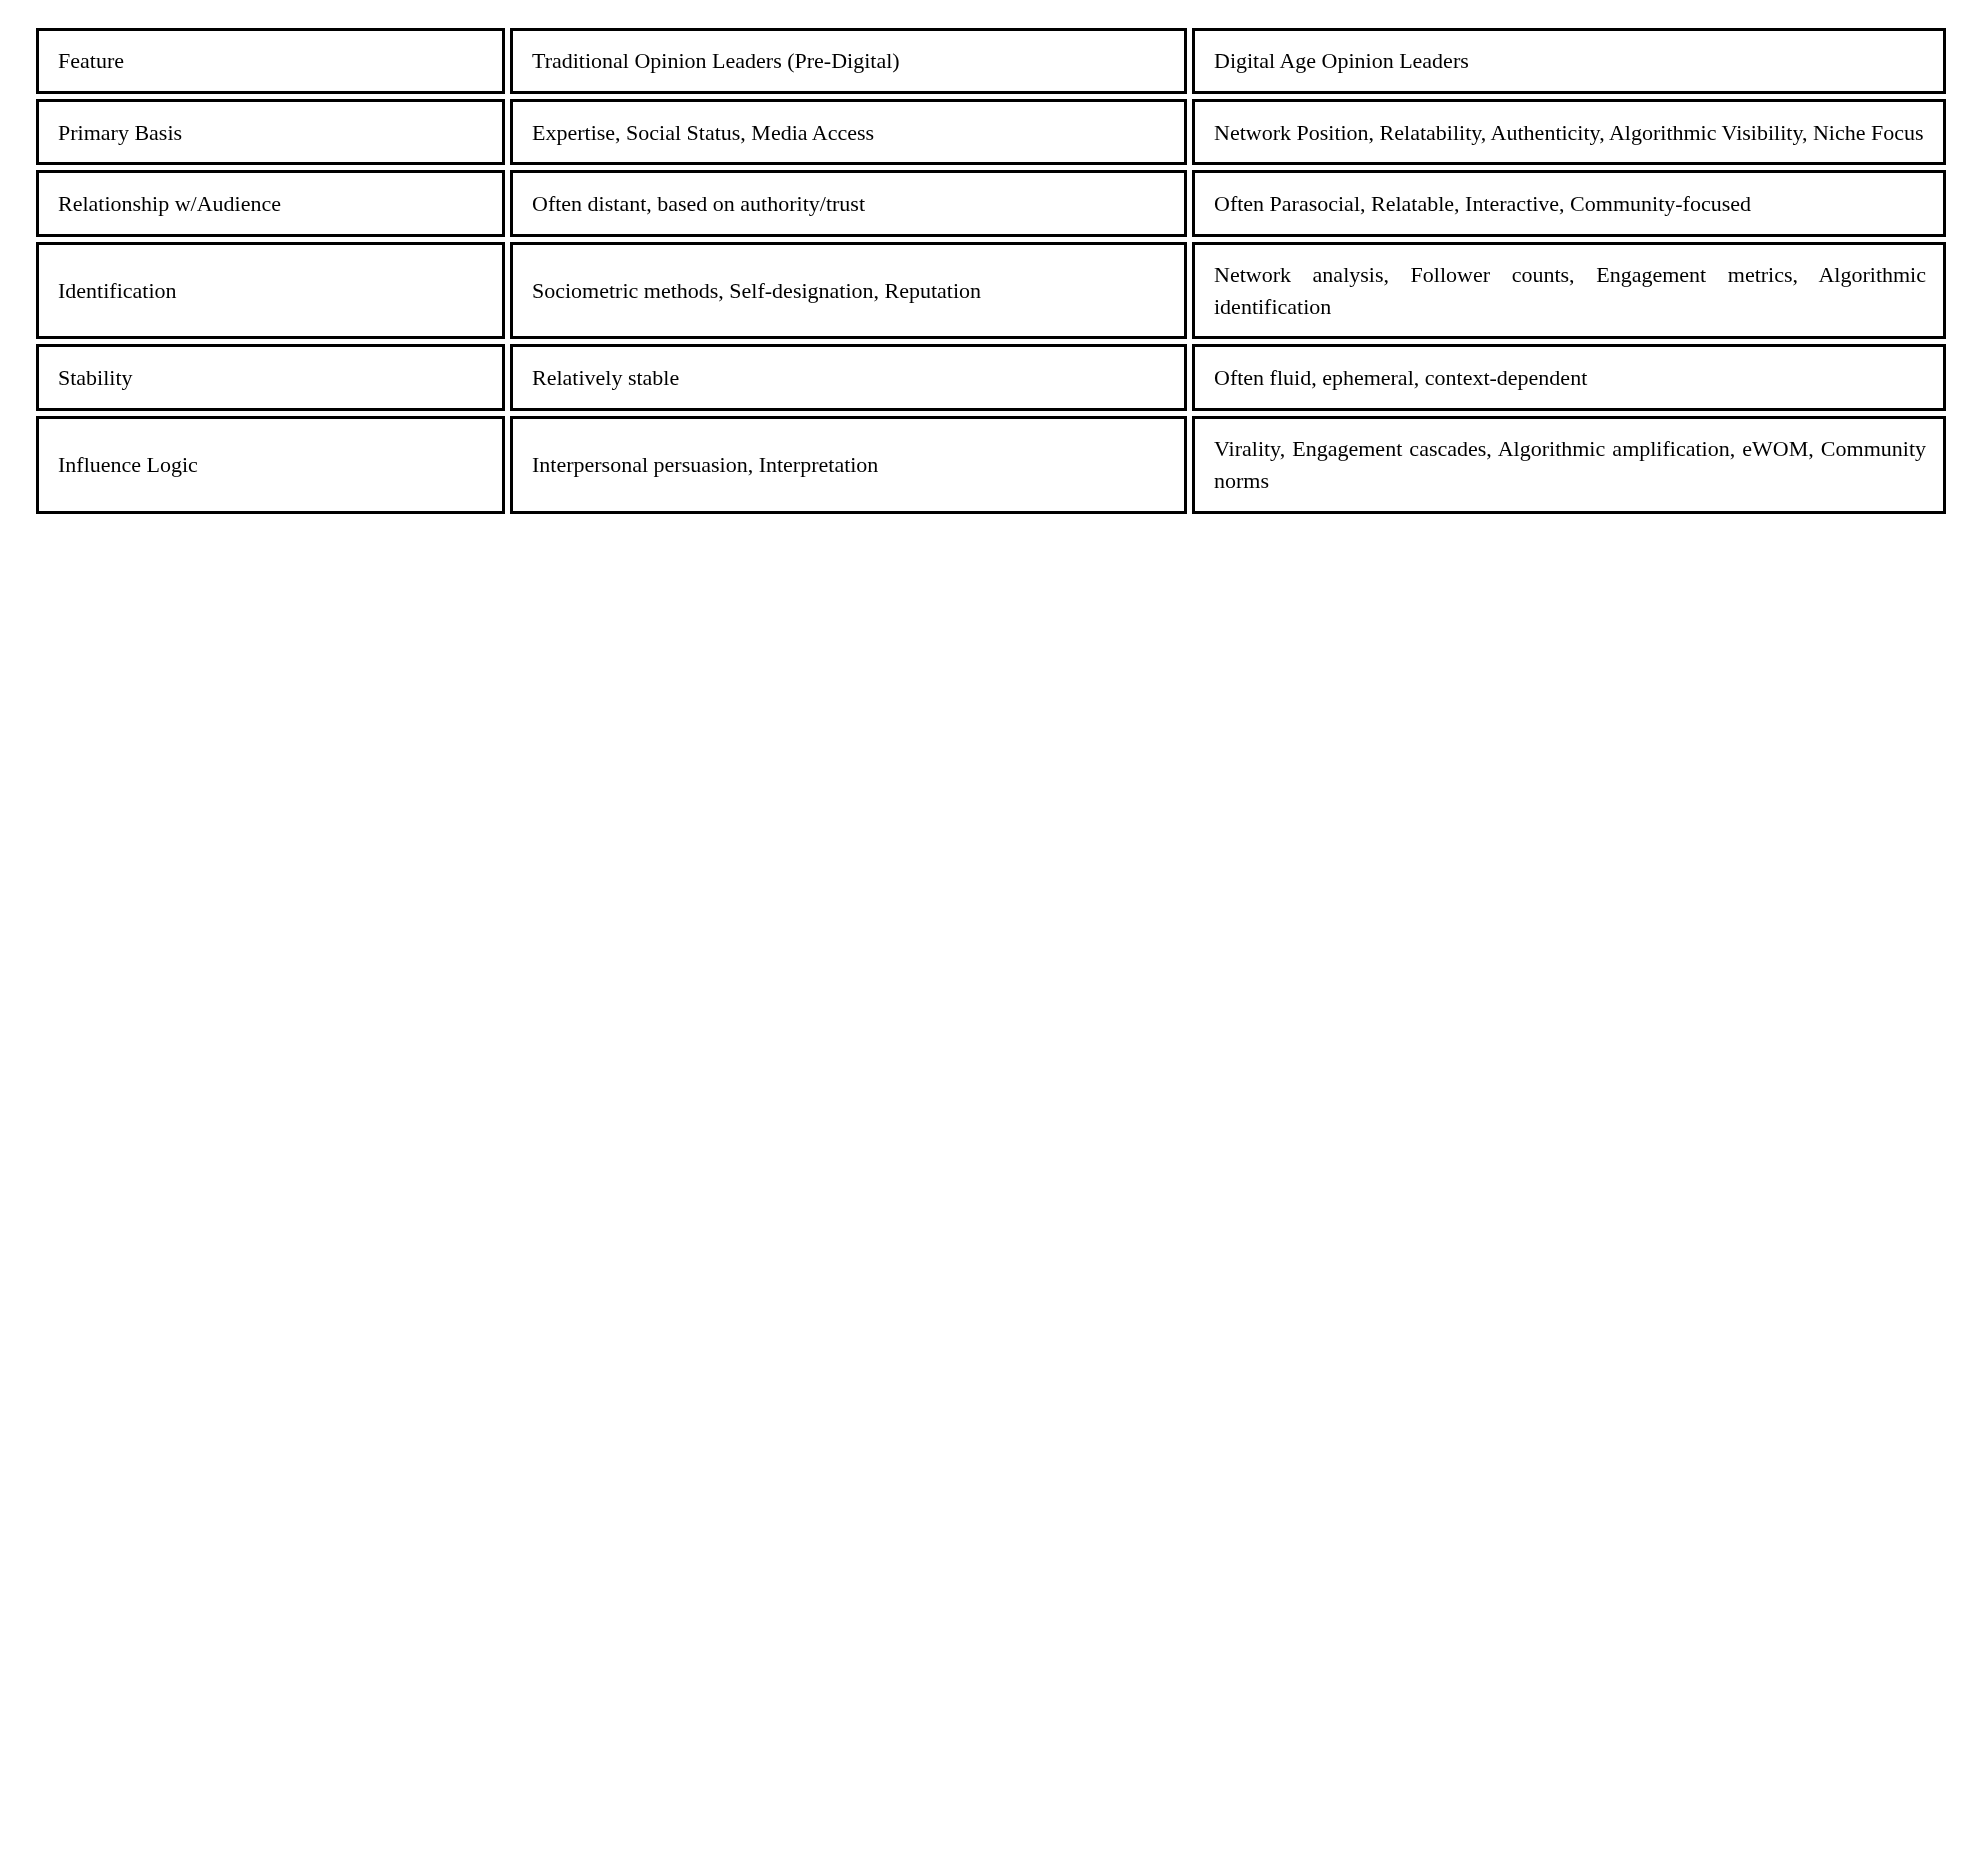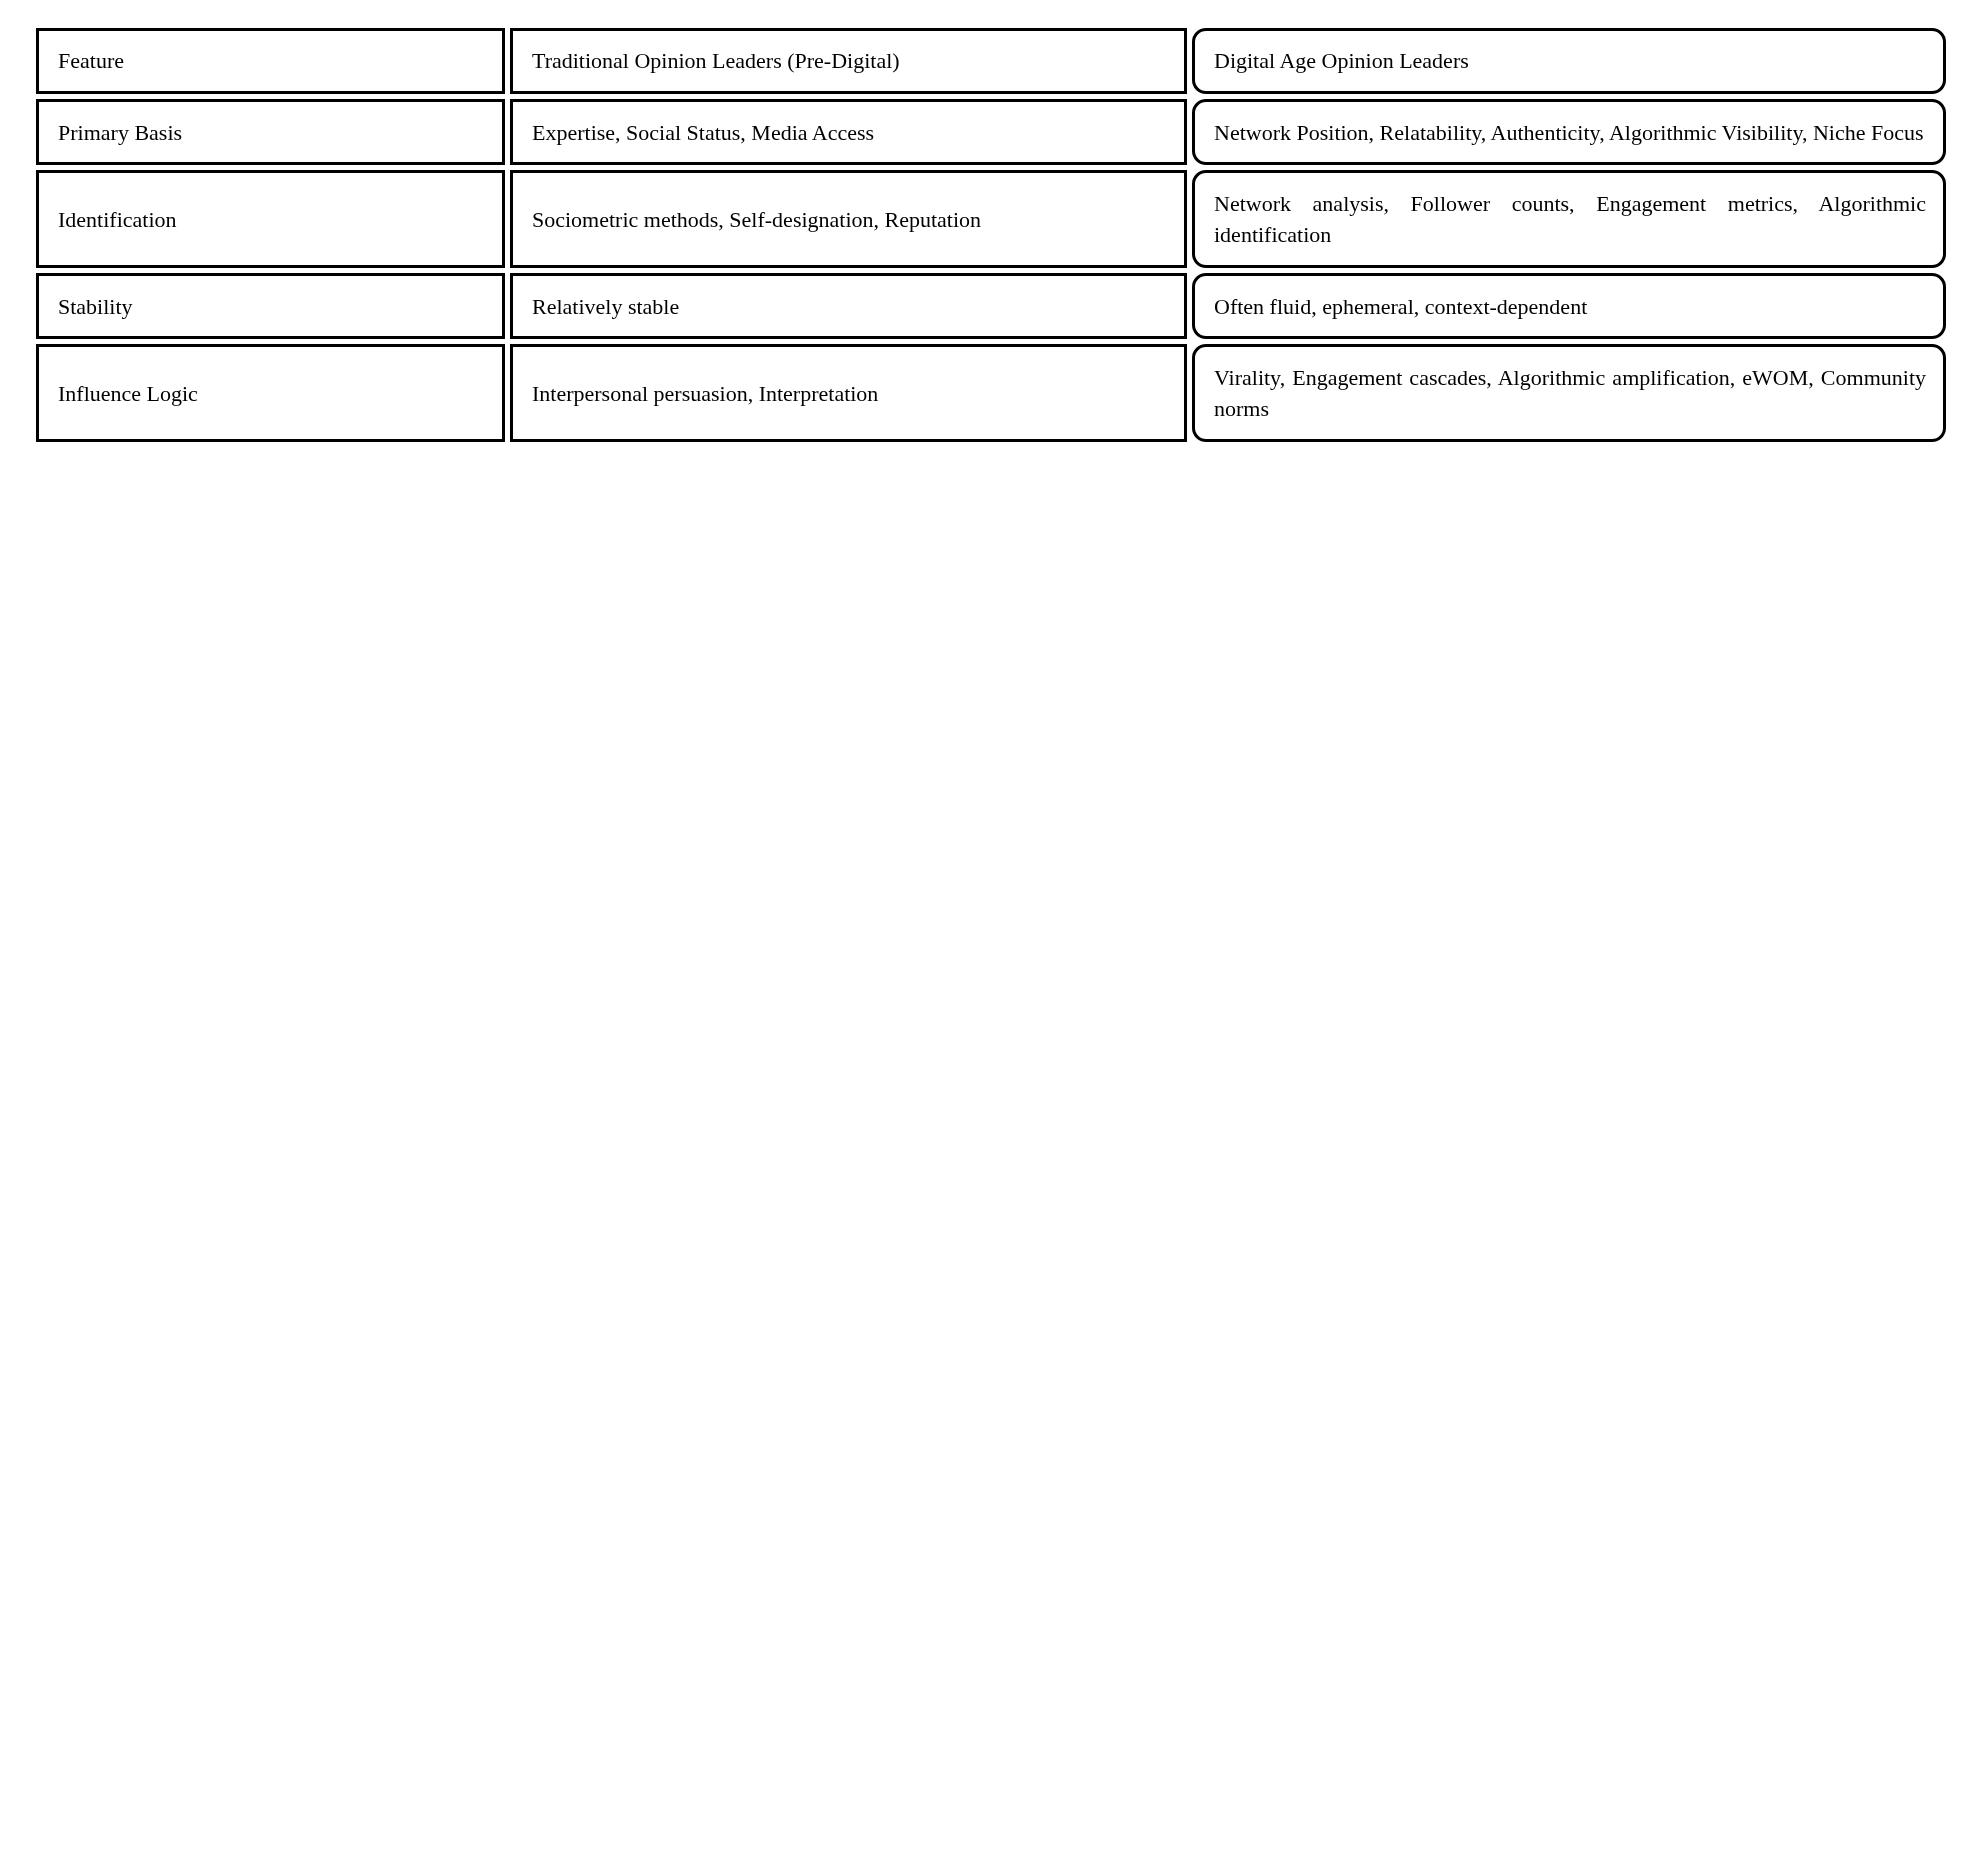--- a/index.html
+++ b/index.html
@@ -27,21 +27,21 @@
   }
   table.comparison td {
     border: 3.4px solid #000000;
     vertical-align: middle;
     padding: 14.6px 17px 14.6px 19px;
     font-size: 22px;
     line-height: 1.42;
   }
   .col-feature { width: 427px; }
   .col-trad    { width: 635px; }
-  .col-digital { width: auto; border-radius: 14px; }
+  .col-digital { width: auto; }
 
   td.justify {
     text-align: justify;
     text-align-last: left;
     hyphens: none;
   }
   td.plain {
     text-align: left;
   }
   .row-header td {
@@ -75,20 +75,31 @@
         </td>
         <td class="col-trad justify">
           <span class="cell-inner">Expertise, Social Status, Media Access</span>
         </td>
         <td class="col-digital justify">
           <span class="cell-inner">Network Position, Relatability, Authenticity, Algorithmic Visibility, Niche Focus</span>
         </td>
       </tr>
 
 
+      <tr>
+        <td class="col-feature plain">
+          <span class="cell-inner">Relationship w/Audience</span>
+        </td>
+        <td class="col-trad justify">
+          <span class="cell-inner">Often distant, based on authority/trust</span>
+        </td>
+        <td class="col-digital plain">
+          <span class="cell-inner">Often Parasocial, Relatable, Interactive, Community-focused</span>
+        </td>
+      </tr>
 
       <tr>
         <td class="col-feature plain">
           <span class="cell-inner">Identification</span>
         </td>
         <td class="col-trad justify">
           <span class="cell-inner">Sociometric methods, Self-designation, Reputation</span>
         </td>
         <td class="col-digital justify">
           <span class="cell-inner">Network analysis, Follower counts, Engagement metrics, Algorithmic identification</span>

